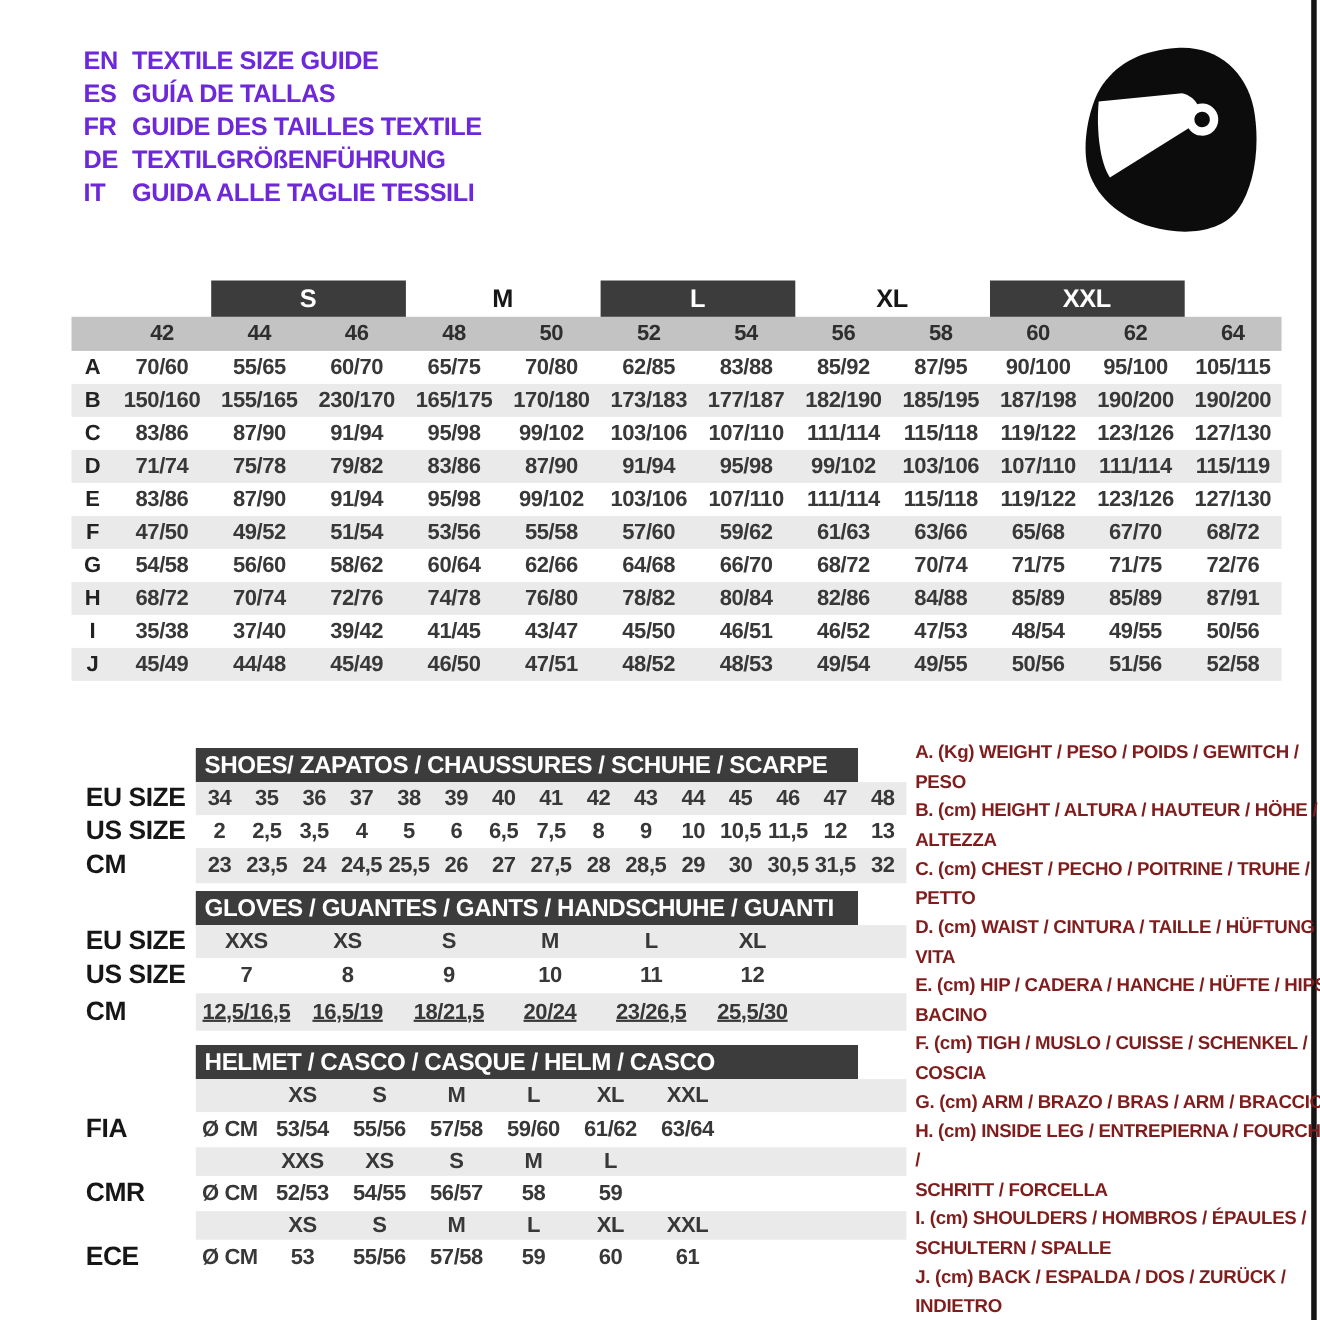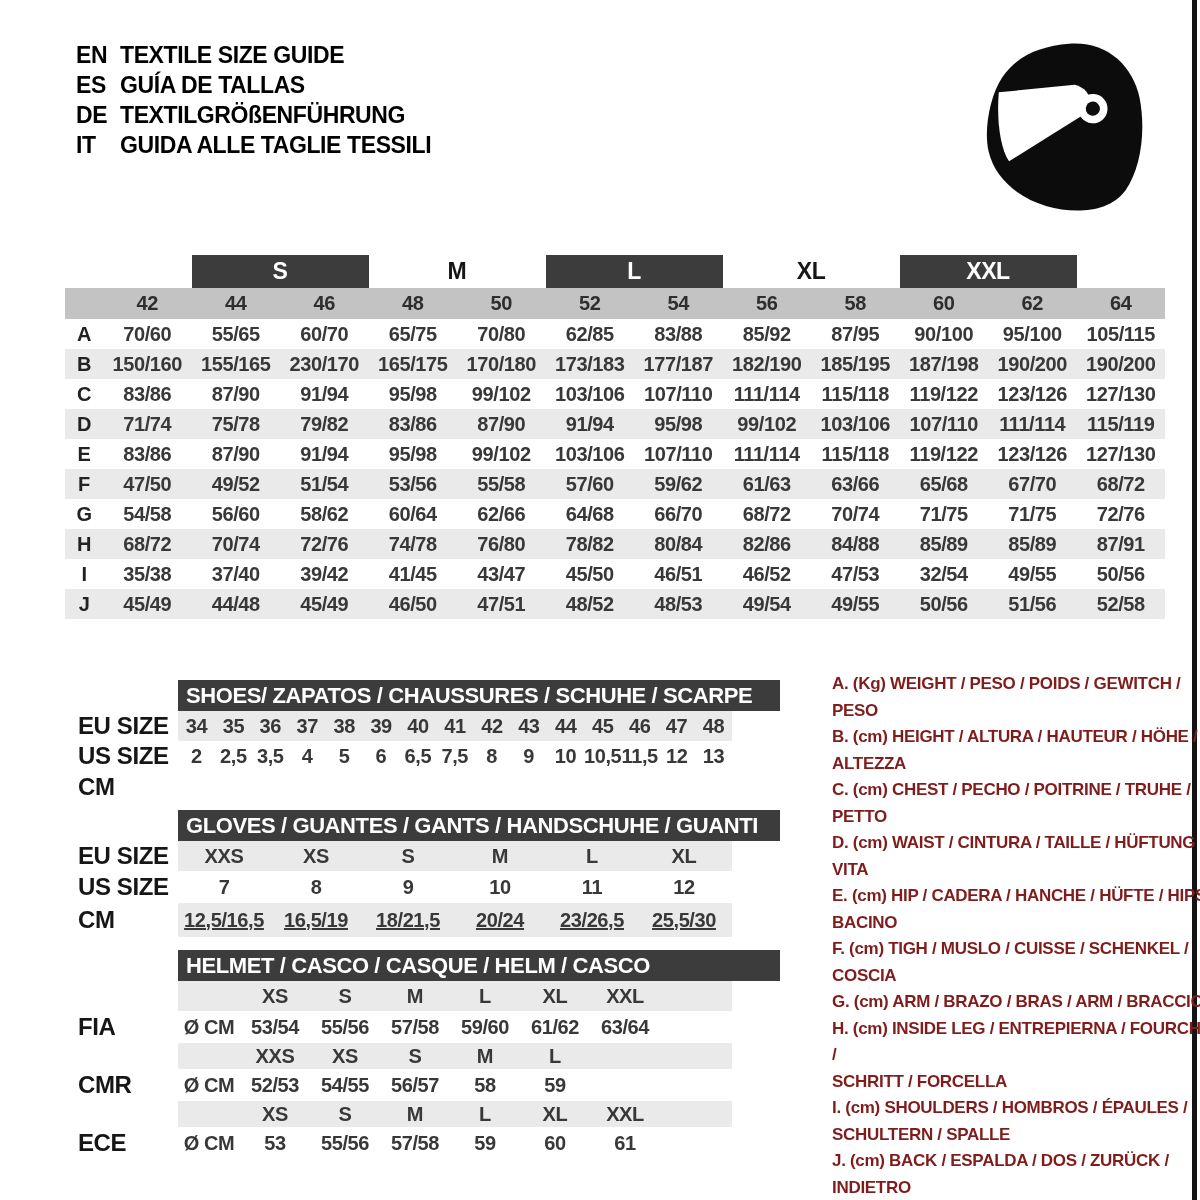--- a/index.html
+++ b/index.html
@@ -8,21 +8,21 @@
     --stripe:#eaeaea;
     --ink:#383838;
   }
   html,body{margin:0;padding:0;background:#fff;}
   .canvas{
     position:relative;width:1200px;height:1200px;background:#fff;overflow:hidden;
     font-family:"Liberation Sans",sans-serif;font-weight:700;color:var(--ink);
     letter-spacing:-0.4px;
   }
   
-  .lang-block{position:absolute;left:76px;top:40px;font-size:23px;line-height:30px;color:#000000;}
+  .lang-block{position:absolute;left:76px;top:40px;font-size:23px;line-height:30px;color:#6d28d9;}
   .lang-row{display:flex;}
   .lang-code{width:44px;}
   
   .helmet-icon{position:absolute;left:973px;top:36px;width:172px;height:176px;}
   
   .right-line{position:absolute;right:3px;top:0;width:5px;height:1200px;background:#141414;}
   
   .main-table{position:absolute;left:65px;top:255px;width:1100px;font-size:20px;}
   .grid13{display:grid;grid-template-columns:38px repeat(12,1fr);align-items:center;text-align:center;}
   .band-row{height:33px;}
@@ -30,21 +30,21 @@
   .band.dark{background:var(--dark-bar);color:#ffffff;}
   .head-row{height:31px;background:var(--header-band);color:#2e2e2e;}
   .data-row{height:30px;}
   .data-row.striped{background:var(--stripe);}
   .row-label{color:#222;}
   
   .section{position:absolute;left:65px;width:740px;}
   .sec-bar{position:absolute;left:113px;width:602px;height:31px;background:var(--dark-bar);
     color:#fff;font-size:22px;display:flex;align-items:center;padding-left:8px;box-sizing:border-box;}
   .sec-label{position:absolute;left:13px;display:flex;align-items:center;font-size:24px;color:#161616;}
-  .sec-row{position:absolute;left:113px;width:554px;display:grid;align-items:center;text-align:center;font-size:20px;}
+  .sec-row{position:absolute;left:113px;width:646px;display:grid;align-items:center;text-align:center;font-size:20px;}
   .sec-row.striped{background:var(--stripe);}
   .cols15{grid-template-columns:repeat(15,1fr);}
   .cols6g{grid-template-columns:repeat(6,92px);}
   .colsH{grid-template-columns:62px repeat(6,70px);}
   
   .legend{position:absolute;left:800px;top:671px;width:385px;font-size:17px;line-height:26.5px;
     color:#7f1d1d;letter-spacing:-0.3px;margin-left:32px;}
   .legend-item{white-space:pre-line;}
 </style>
 </head>
@@ -53,20 +53,24 @@
 <div class="canvas">
 
   <div class="lang-block" id="lang-block">
       <div class="lang-row">
         <span class="lang-code">EN</span>
         <span class="lang-label">TEXTILE SIZE GUIDE</span>
       </div>
       <div class="lang-row">
         <span class="lang-code">ES</span>
         <span class="lang-label">GUÍA DE TALLAS</span>
+      </div>
+      <div class="lang-row">
+        <span class="lang-code">FR</span>
+        <span class="lang-label">GUIDE DES TAILLES TEXTILE</span>
       </div>
       <div class="lang-row">
         <span class="lang-code">DE</span>
         <span class="lang-label">TEXTILGRÖßENFÜHRUNG</span>
       </div>
       <div class="lang-row">
         <span class="lang-code">IT</span>
         <span class="lang-label">GUIDA ALLE TAGLIE TESSILI</span>
       </div>
     </div>
@@ -229,21 +233,21 @@
         <div class="row-label">I</div>
         <div>35/38</div>
         <div>37/40</div>
         <div>39/42</div>
         <div>41/45</div>
         <div>43/47</div>
         <div>45/50</div>
         <div>46/51</div>
         <div>46/52</div>
         <div>47/53</div>
-        <div>32/54</div>
+        <div>48/54</div>
         <div>49/55</div>
         <div>50/56</div>
       </div>
       <div class="grid13 data-row striped">
         <div class="row-label">J</div>
         <div>45/49</div>
         <div>44/48</div>
         <div>45/49</div>
         <div>46/50</div>
         <div>47/51</div>
@@ -289,20 +293,37 @@
         <div>7,5</div>
         <div>8</div>
         <div>9</div>
         <div>10</div>
         <div>10,5</div>
         <div>11,5</div>
         <div>12</div>
         <div>13</div>
       </div>
       <div class="sec-label" style="top: 91px; height: 32px;">CM</div>
+      <div class="sec-row cols15 striped" style="top: 91px; height: 32px;">
+        <div>23</div>
+        <div>23,5</div>
+        <div>24</div>
+        <div>24,5</div>
+        <div>25,5</div>
+        <div>26</div>
+        <div>27</div>
+        <div>27,5</div>
+        <div>28</div>
+        <div>28,5</div>
+        <div>29</div>
+        <div>30</div>
+        <div>30,5</div>
+        <div>31,5</div>
+        <div>32</div>
+      </div>
     </div>
 
   <div class="section" id="gloves-sec" style="top:810px;height:130px;">
     <div class="sec-bar">GLOVES / GUANTES / GANTS / HANDSCHUHE / GUANTI</div>
   <div class="sec-label" style="top: 31px; height: 30px;">EU SIZE</div>
       <div class="sec-row cols6g striped" style="top: 31px; height: 30px;">
         <div>XXS</div>
         <div>XS</div>
         <div>S</div>
         <div>M</div>

